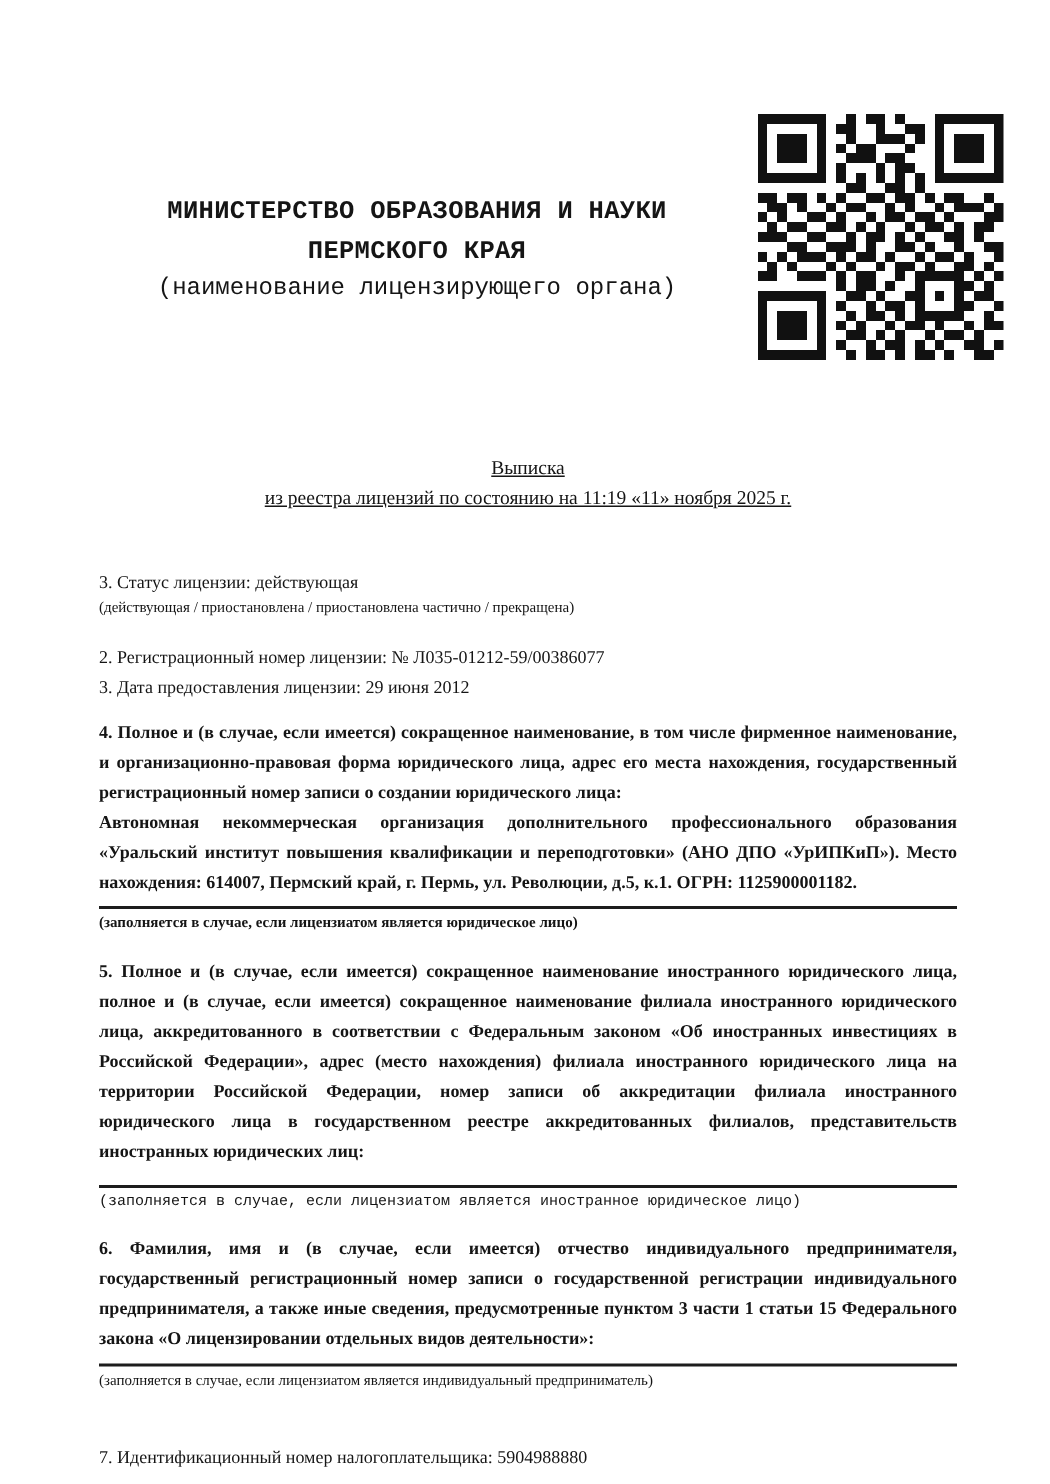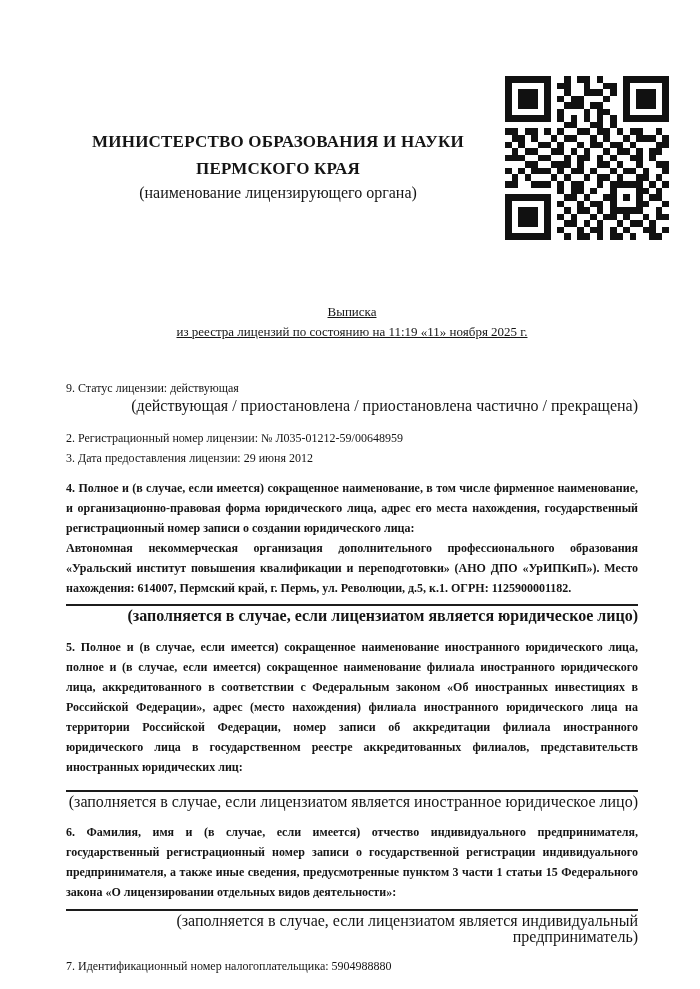--- a/index.html
+++ b/index.html
@@ -7,21 +7,21 @@
     width: 700px; height: 989px;
     background: #ffffff;
     font-family: "Liberation Serif", serif;
     color: #151515;
     -webkit-font-smoothing: antialiased;
   }
   .page { position: relative; width: 700px; height: 989px; overflow: hidden; }
   .content { padding: 0 62px 0 66px; }
 
   
-  .header-row { position: relative; margin-top: 76px; height: 168px; }
+  .header-row { position: relative; margin-top: 76px; height: 168px; font-family: Liberation Mono, monospace; }
   .ministry {
     width: 424px;
     padding-top: 52px;
     text-align: center;
   }
   .ministry-line {
     font-size: 17px;
     font-weight: bold;
     line-height: 27px;
     letter-spacing: 0.2px;
@@ -39,37 +39,37 @@
   }
   .qr svg { width: 100%; height: 100%; display: block; }
 
   
   .doc-title { margin-top: 58px; text-align: center; font-size: 13px; line-height: 20px; text-decoration: underline; }
 
   
   .items { font-size: 12px; line-height: 20px; }
   .item-line { white-space: pre-wrap; }
   .para { text-align: justify; font-weight: bold; }
-  .caption { text-align: right; font-size: 16px; line-height: 16px; }
+  .caption { text-align: left; font-size: 10px; line-height: 16px; }
   .fill-line { border: 0; border-top: 2px solid #1c1c1c; margin: 0; }
 
   .m-item1 { margin-top: 36px; }
   .m-cap1  { margin-top: 0px; }
   .m-item2 { margin-top: 14px; }
   .m-item3 { }
   .m-item4 { margin-top: 10px; }
   .m-hr4   { margin-top: 6px; }
   .m-cap4  { margin-top: 2px; font-weight: bold; }
   .m-item5 { margin-top: 13px; }
   .m-hr5   { margin-top: 13px; }
-  .m-cap5  { margin-top: 2px; }
+  .m-cap5  { margin-top: 2px; font-family: Liberation Mono, monospace; }
   .m-item6 { margin-top: 12px; }
   .m-hr6   { margin-top: 7px; }
   .m-cap6  { margin-top: 2px; }
-  .m-item7 { margin-top: 11px; }
+  .m-item7 { margin-top: 32px; }
 
   .page-num { margin-top: 15px; text-align: center; font-size: 12px; }
 </style>
 </head>
 <body>
 
 <div class="page">
   <div class="content">
 
     <div class="header-row">
@@ -409,24 +409,24 @@
         </div>
     </div>
 
     <div class="doc-title">
       <div>Выписка</div>
       <div>из реестра лицензий по состоянию на 11:19 «11» ноября 2025 г.</div>
     </div>
 
     <div class="items">
 
-      <div class="item-line m-item1">9. Статус лицензии: действующая</div>
+      <div class="item-line m-item1">3. Статус лицензии: действующая</div>
       <div class="caption m-cap1">(действующая / приостановлена / приостановлена частично / прекращена)</div>
 
-      <div class="item-line m-item2">2. Регистрационный номер лицензии: № Л035-01212-59/00648959</div>
+      <div class="item-line m-item2">2. Регистрационный номер лицензии: № Л035-01212-59/00386077</div>
 
       <div class="item-line m-item3">3. Дата предоставления лицензии: 29 июня 2012</div>
 
       <div class="m-item4">
         <div class="para">4. Полное и (в случае, если имеется) сокращенное наименование, в том числе фирменное наименование, и организационно-правовая форма юридического лица, адрес его места нахождения, государственный регистрационный номер записи о создании юридического лица:</div>
         <div class="para">Автономная некоммерческая организация дополнительного профессионального образования «Уральский институт повышения квалификации и переподготовки» (АНО ДПО «УрИПКиП»). Место нахождения: 614007, Пермский край, г. Пермь, ул. Революции, д.5, к.1. ОГРН: 1125900001182.</div>
         <hr class="fill-line m-hr4">
         <div class="caption m-cap4">(заполняется в случае, если лицензиатом является юридическое лицо)</div>
       </div>
 

